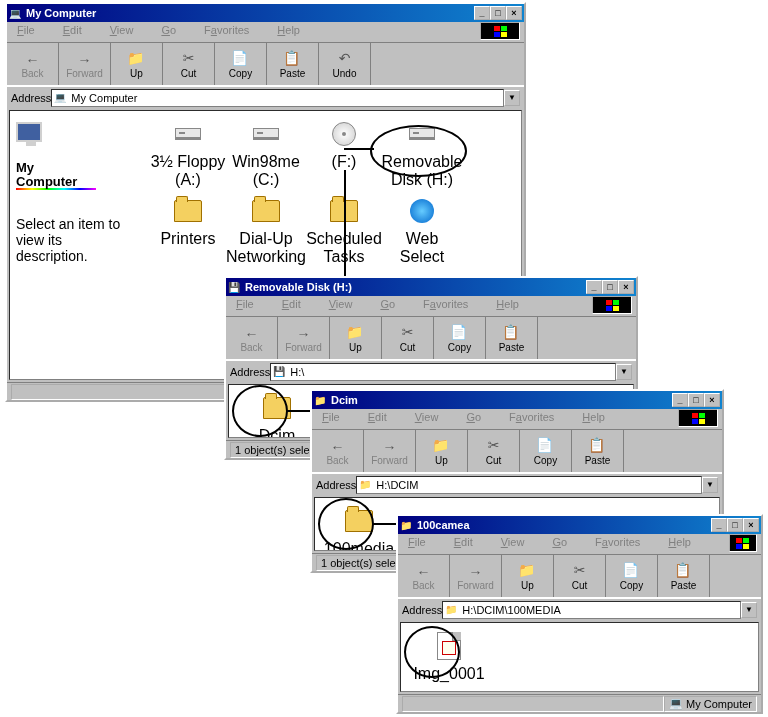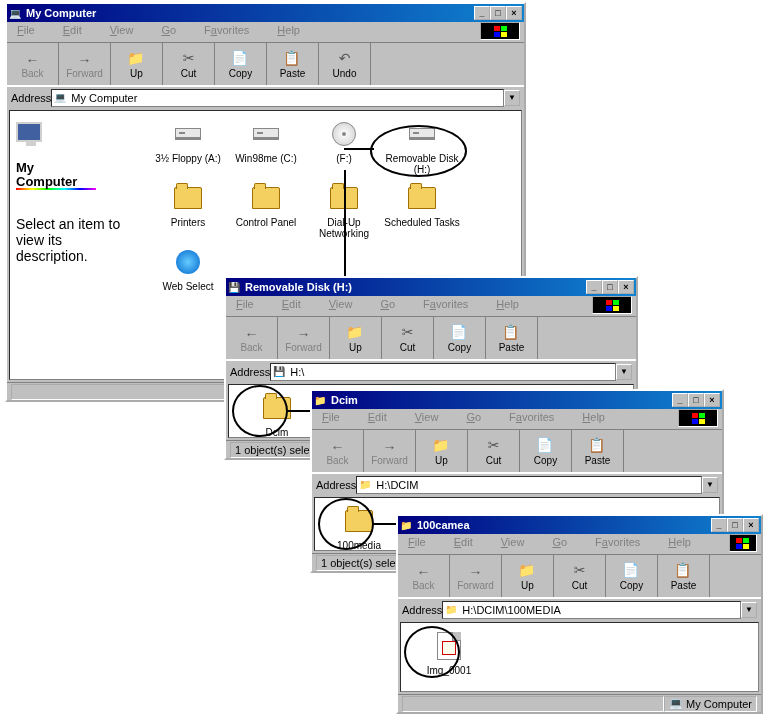--- a/index.html
+++ b/index.html
@@ -32,21 +32,21 @@
 
 .mc-left { position: absolute; left: 6px; top: 6px; width: 120px; }
 .mc-left .mc-icon { width: 40px; height: 40px; margin-bottom: 4px; font-size: 28px; }
 .mc-left .mc-title { font-size: 13px; font-weight: bold; line-height: 1.05; }
 .mc-left .rainbow { height: 2px; background: linear-gradient(to right,#f00,#ff0,#0f0,#0ff,#00f,#f0f); margin-bottom: 10px; width: 80px; }
 .mc-left .desc { font-size: 14px; color: #000; margin-top: 26px; }
 
 .icon-grid { position: absolute; left: 140px; top: 6px; display: grid; grid-template-columns: repeat(4, 76px); gap: 6px 2px; }
 .folder-item { display: flex; flex-direction: column; align-items: center; text-align: center; width: 76px; }
 .folder-item .fi-icon { width: 34px; height: 34px; display: flex; align-items: center; justify-content: center; font-size: 24px; }
-.folder-item .fi-label { font-size: 10px; line-height: 1.1; margin-top: 2px; }
+.folder-item .fi-label { font-size: 16px; line-height: 1.1; margin-top: 2px; }
 
 .folder-ico { width: 28px; height: 22px; background: #f4d060; border: 1px solid #a07000; border-radius: 2px 2px 0 0; position: relative; }
 .folder-ico::before { content: ""; position: absolute; left: 1px; top: -5px; width: 10px; height: 5px; background: #f4d060; border: 1px solid #a07000; border-bottom: none; border-radius: 2px 2px 0 0; }
 
 .circled { position: absolute; border: 2px solid #000; border-radius: 50%; pointer-events: none; }
 .line-conn { position: absolute; background: #000; }
 
 .addr-icon { width: 14px; height: 12px; font-size: 10px; }
 .drive-ico { width: 26px; height: 12px; background: #e8e8e8; border: 1px solid #888; border-bottom: 3px solid #888; position: relative; display: inline-block; }
 .drive-ico::after { content: ""; position: absolute; left: 3px; top: 3px; width: 6px; height: 2px; background: #888; }
@@ -163,26 +163,20 @@
       <div class="folder-item">
           <div class="fi-icon">
             <span class="folder-ico"></span>
           </div>
           <div class="fi-label">Printers</div>
         </div>
       <div class="folder-item">
           <div class="fi-icon">
             <span class="folder-ico"></span>
           </div>
-          <div class="fi-label">Control Panel</div>
-        </div>
-      <div class="folder-item">
-          <div class="fi-icon">
-            <span class="folder-ico"></span>
-          </div>
           <div class="fi-label">Dial-Up Networking</div>
         </div>
       <div class="folder-item">
           <div class="fi-icon">
             <span class="folder-ico"></span>
           </div>
           <div class="fi-label">Scheduled Tasks</div>
         </div>
       <div class="folder-item">
           <div class="fi-icon">

